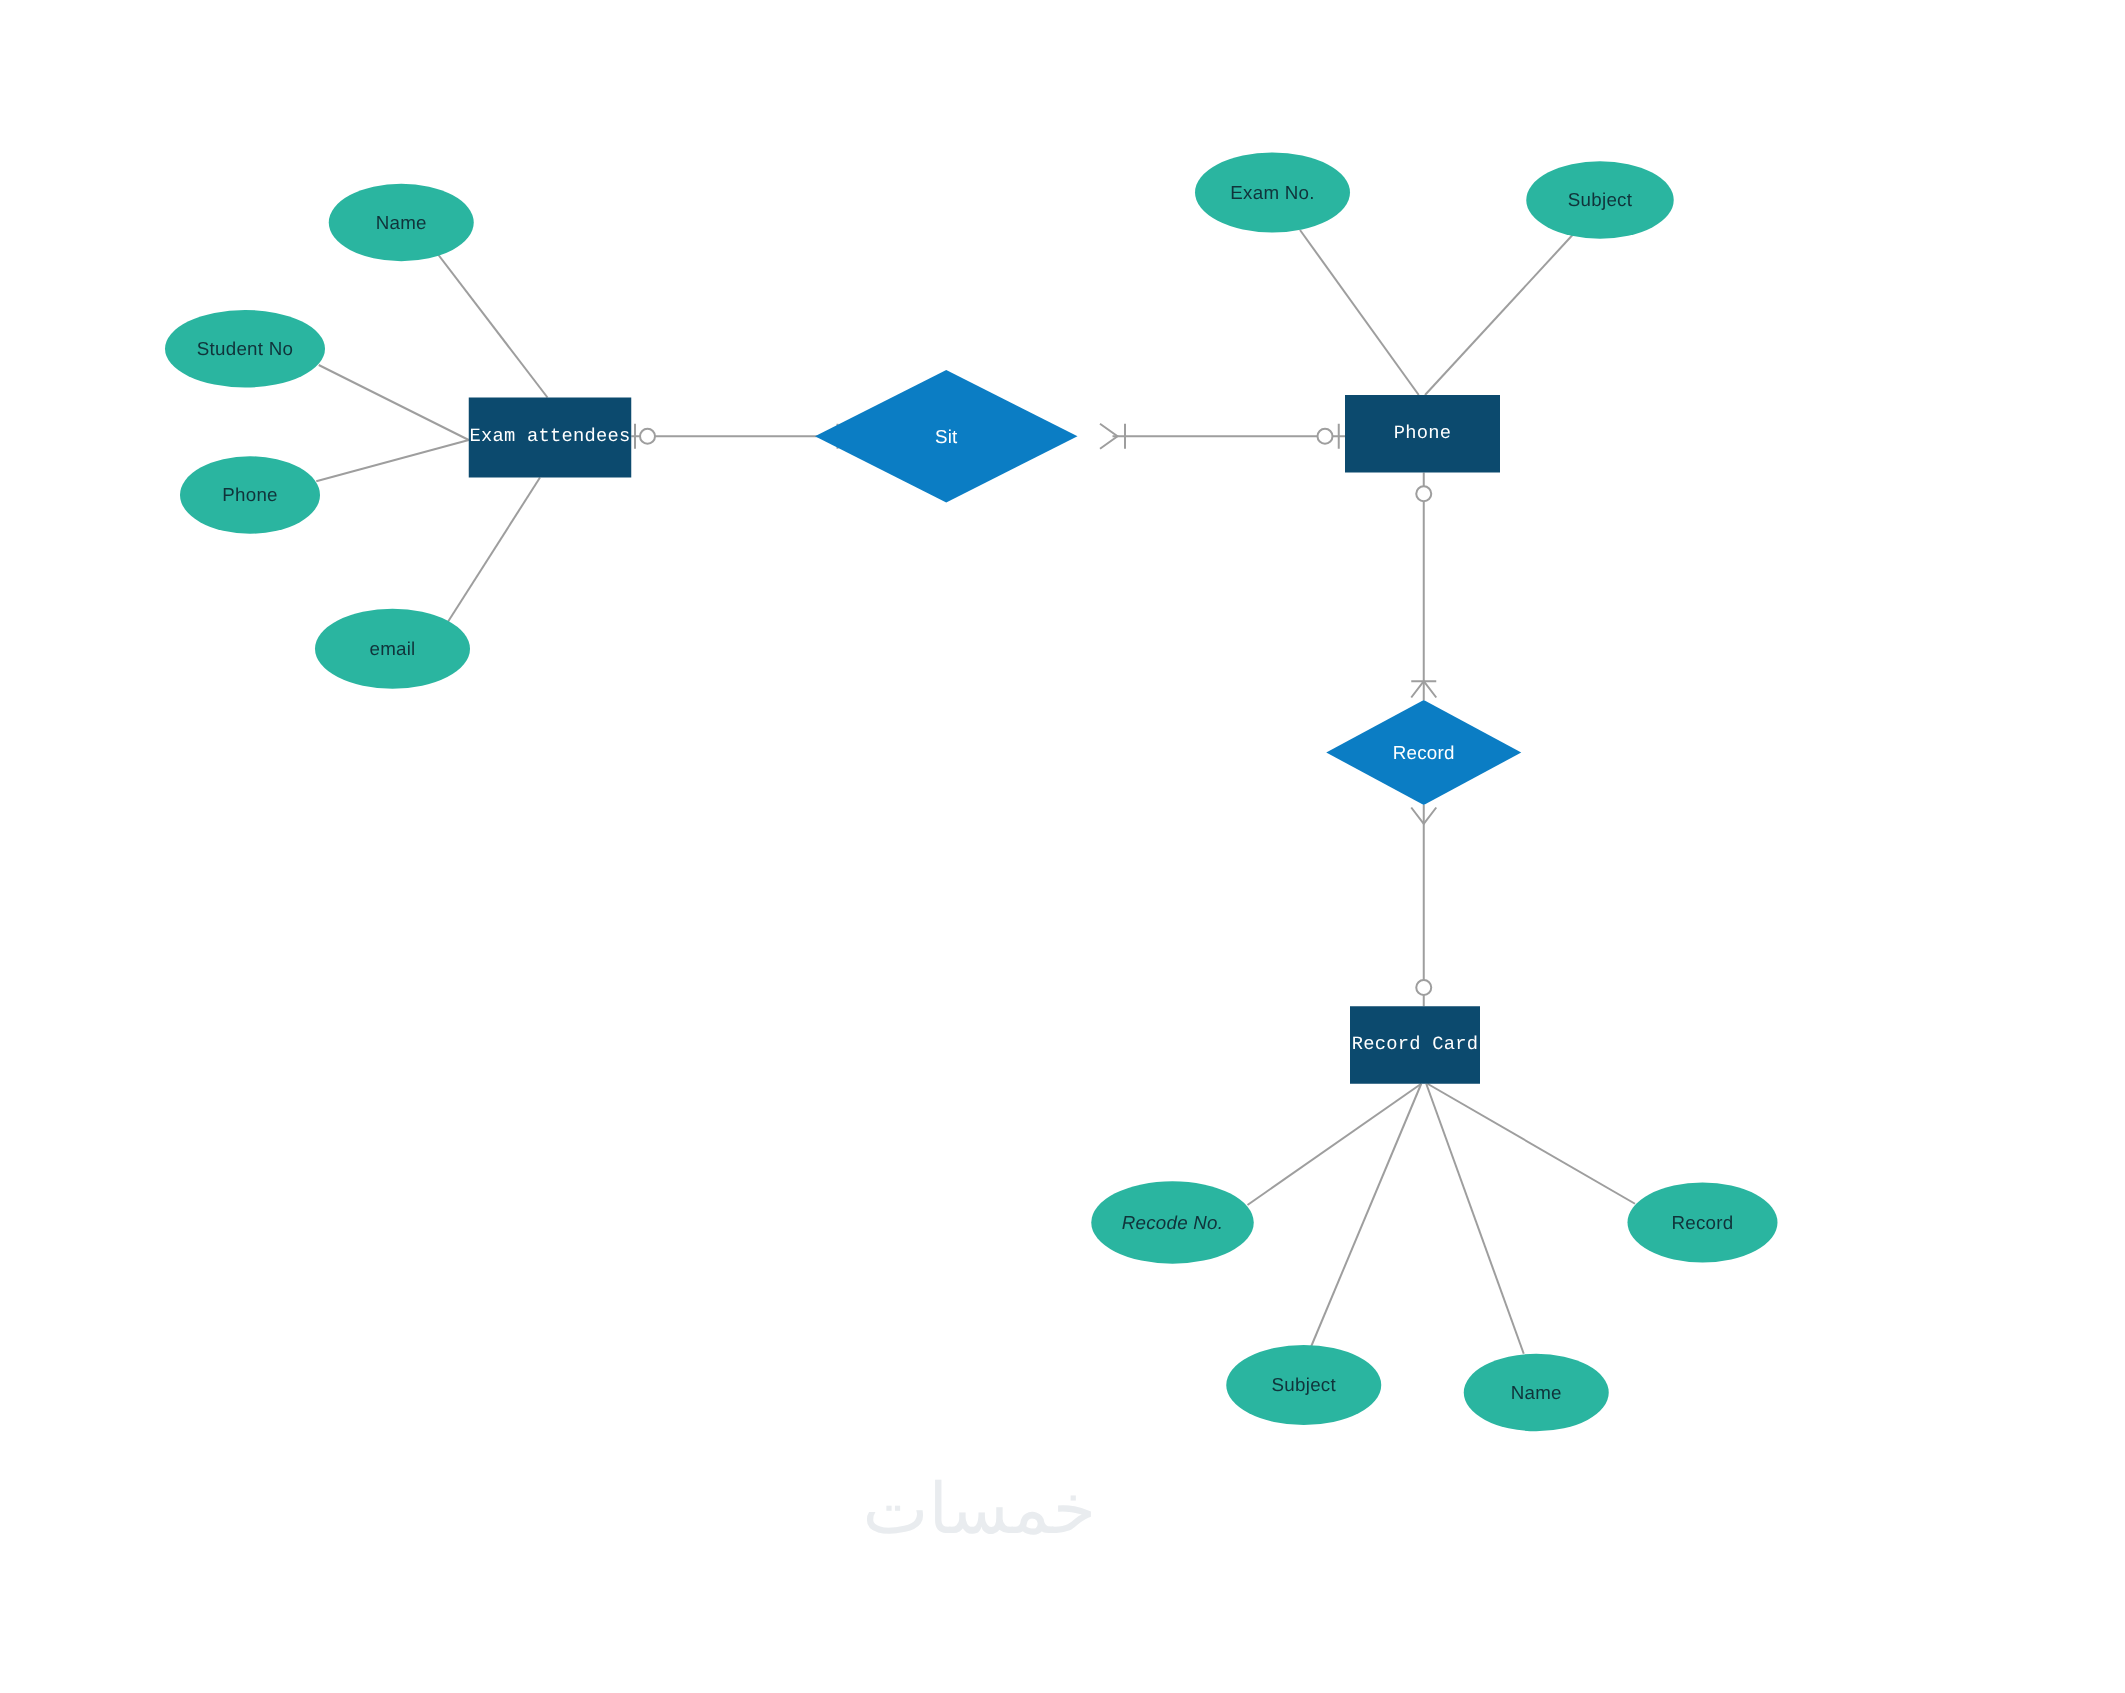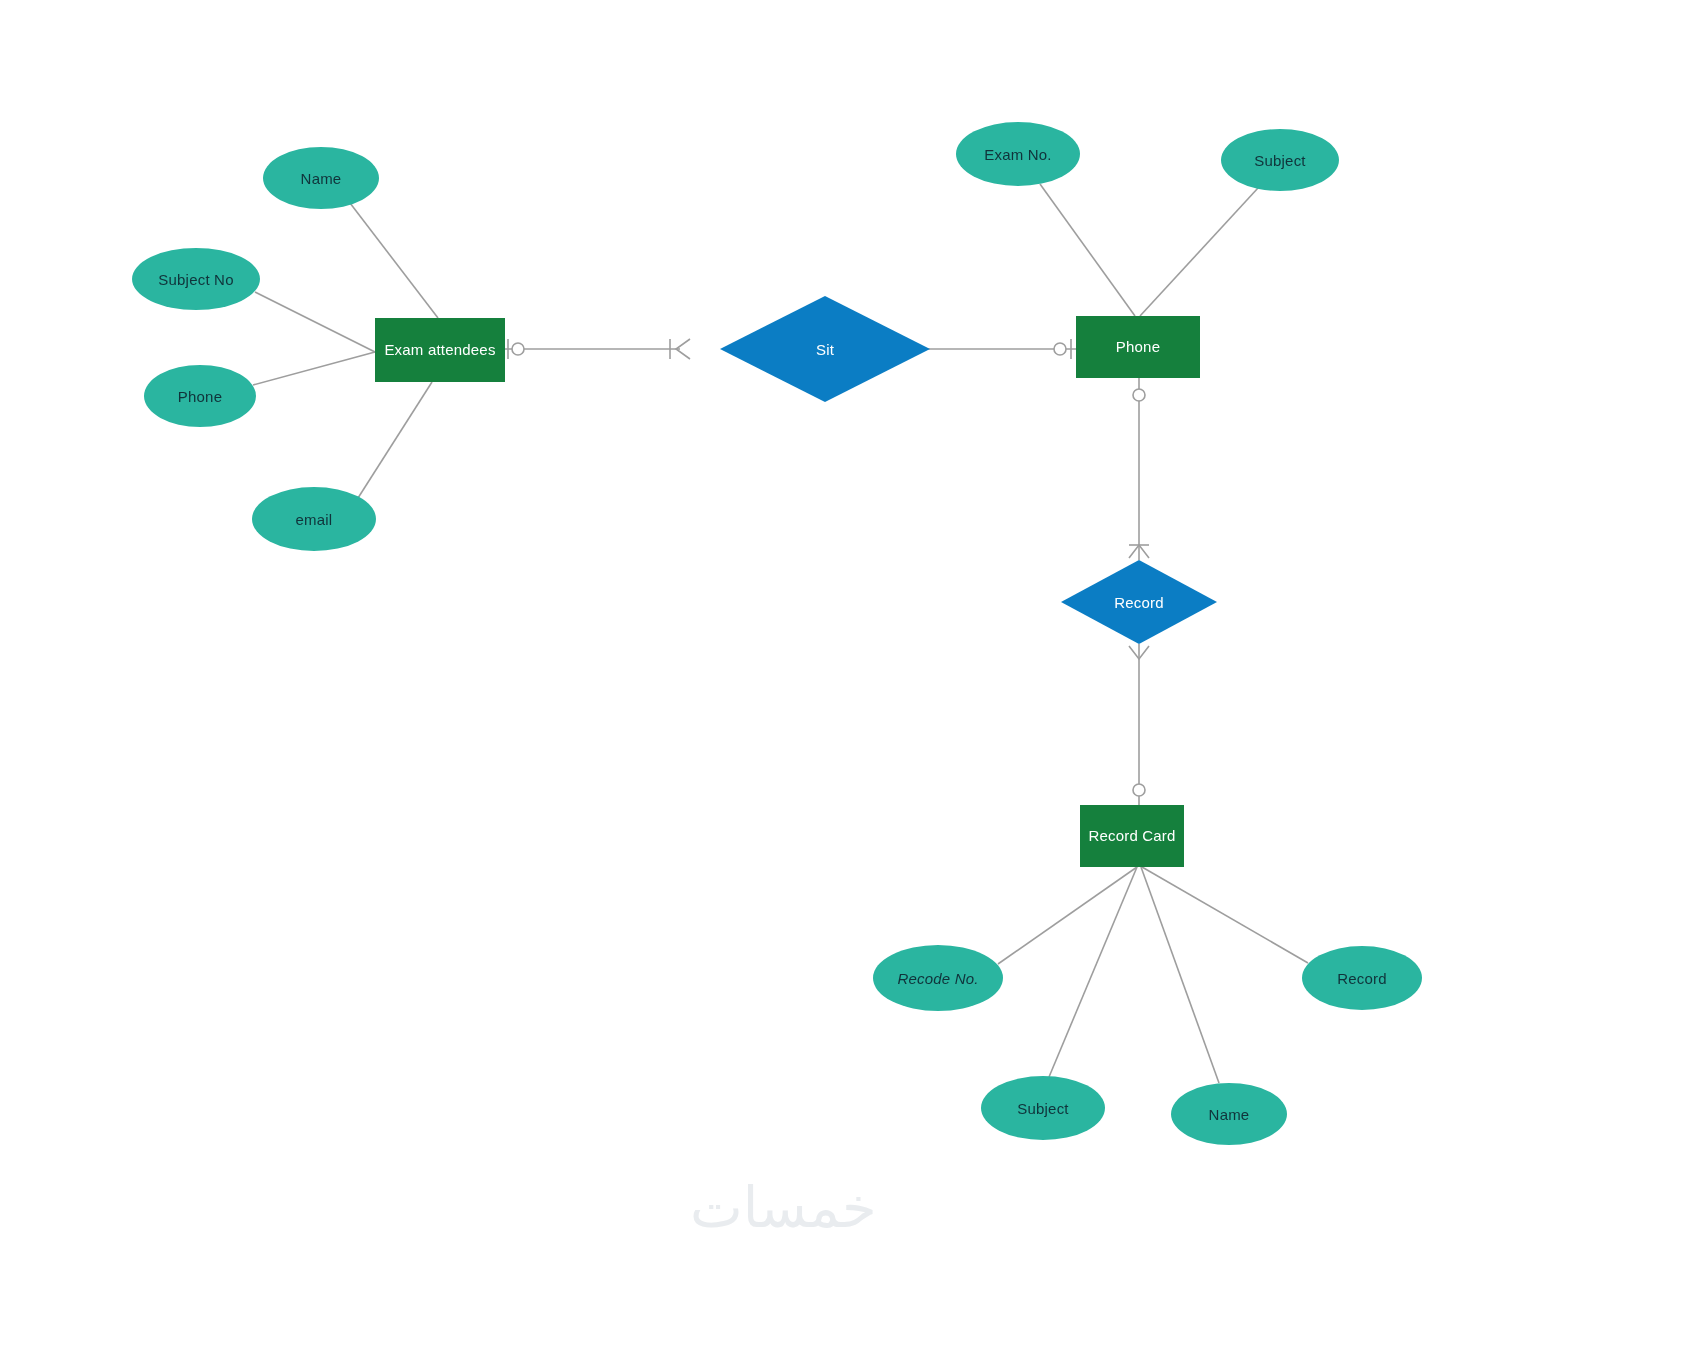--- a/index.html
+++ b/index.html
@@ -27,25 +27,26 @@
   }
   .node {
     position: absolute;
     display: flex;
     align-items: center;
     justify-content: center;
     text-align: center;
     box-sizing: border-box;
   }
   .entity {
-    background: #15803d;
+    background: #0c4a6e;
     color: #ffffff;
     font-size: 15px;
     line-height: 1.25;
     letter-spacing: .2px;
+    font-family: Liberation Mono, monospace;
   }
   .attribute {
     background: #2ab5a0;
     color: #10333a;
     border-radius: 50%;
     font-size: 15px;
     letter-spacing: .2px;
   }
   .rel-wrap {
     position: absolute;
@@ -138,40 +139,40 @@
   </div>
 
   <div class="node entity" style="left:1076px; top:316px; width:124px; height:62px;">
     <span>Phone</span>
   </div>
 
   <div class="node entity" style="left:1080px; top:805px; width:104px; height:62px;">
     <span>Record Card</span>
   </div>
 
-  <div class="rel-wrap" style="left:720px; top:296px; width:210px; height:106px;text-align:right;">
+  <div class="rel-wrap" style="left:652px; top:296px; width:210px; height:106px;text-align:right;">
     <svg width="210" height="106">
       <polygon points="105,0 210,53 105,106 0,53" fill="#0b7dc4"></polygon>
     </svg>
     <div class="rel-label">Sit</div>
   </div>
 
   <div class="rel-wrap" style="left:1061px; top:560px; width:156px; height:84px;">
     <svg width="156" height="84">
       <polygon points="78,0 156,42 78,84 0,42" fill="#0b7dc4"></polygon>
     </svg>
     <div class="rel-label">Record</div>
   </div>
 
   <div class="node attribute" style="left:263px; top:147px; width:116px; height:62px;">
     <span>Name</span>
   </div>
 
   <div class="node attribute" style="left:132px; top:248px; width:128px; height:62px;">
-    <span>Subject No</span>
+    <span>Student No</span>
   </div>
 
   <div class="node attribute" style="left:144px; top:365px; width:112px; height:62px;">
     <span>Phone</span>
   </div>
 
   <div class="node attribute" style="left:252px; top:487px; width:124px; height:64px;">
     <span>email</span>
   </div>
 

